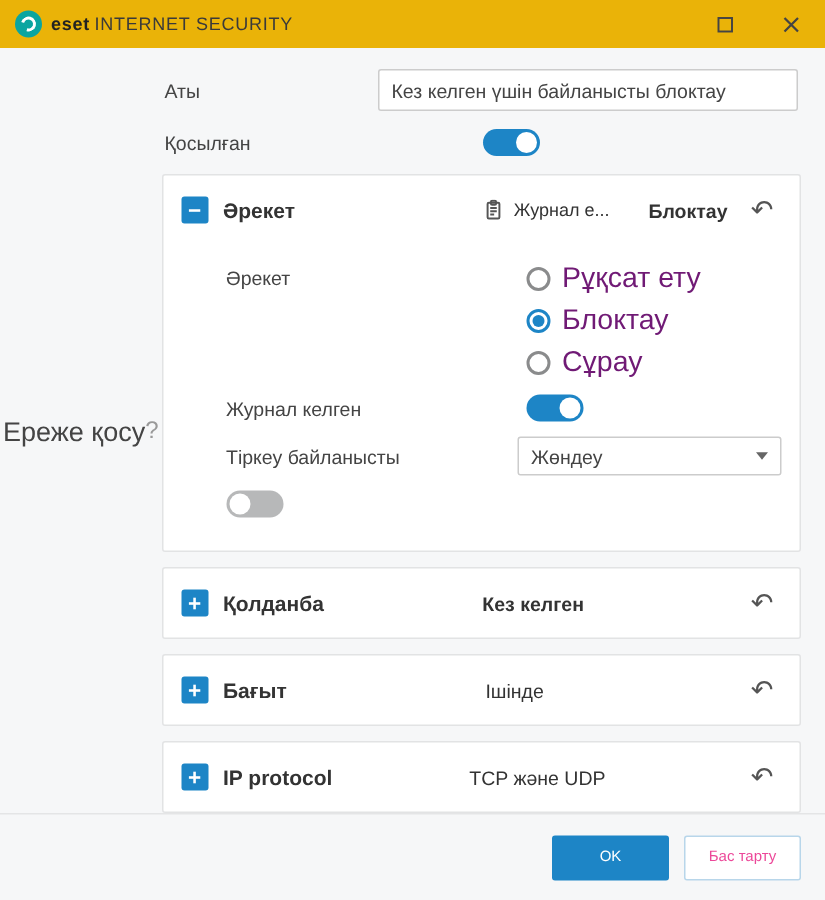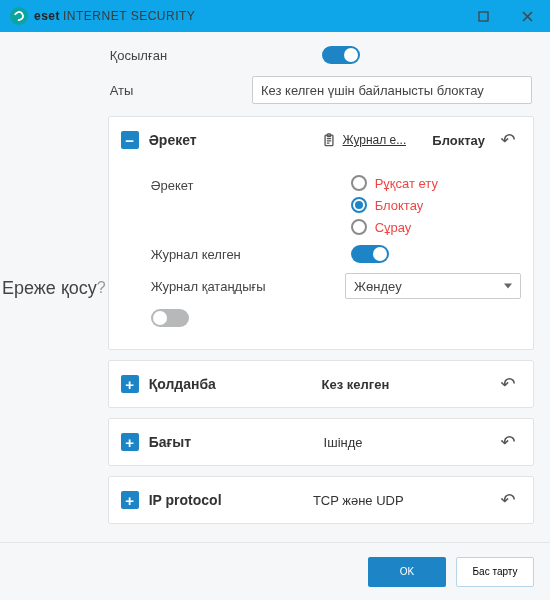--- a/index.html
+++ b/index.html
@@ -1,17 +1,17 @@
 <!DOCTYPE html>
 <html><head>
 <meta charset="utf-8">
 <style>
   * { box-sizing: border-box; margin: 0; padding: 0; font-family: "Segoe UI", Arial, sans-serif; }
   body { width: 550px; height: 600px; background: #fff; overflow: hidden; display: flex; flex-direction: column; }
-  .titlebar { height: 32px; display: flex; align-items: center; padding: 0 4px 0 10px; gap: 6px; background: #0ea5e9; }
+  .titlebar { height: 32px; display: flex; align-items: center; padding: 0 4px 0 10px; gap: 6px; background: #eab308; }
   .eset-logo { width: 18px; height: 18px; border-radius: 50%; background: #0aa5a0; position: relative; }
   .eset-logo::after { content: ""; position: absolute; inset: 4px; border: 2px solid #fff; border-radius: 50%; border-left-color: transparent; transform: rotate(-30deg);}
   .title-text { font-size: 12px; letter-spacing: .5px; color: #3a3a3a; }
   .title-text b { font-weight: 700; color: #222; margin-right: 3px;}
   .title-spacer { flex: 1; }
   .win-btn { width: 38px; height: 32px; display: flex; align-items: center; justify-content: center; font-size: 12px; color: #444; cursor: pointer; }
   .content { flex: 1; background: #f6f7f8; padding: 10px 16px 0 0; position: relative; overflow: hidden; display:flex; flex-direction:row;}
   .page-head { display: flex; align-items: center; margin: 6px 2px 14px 2px; }
   .page-title { font-size: 18px; color: #444; font-weight: 400;}
   .help-icon { color: #999; font-size: 16px; cursor: pointer; }
@@ -33,33 +33,33 @@
   .sec-title { font-size: 14px; font-weight:600; color:#333; }
   .sec-mid { flex:1; display:flex; align-items:center; gap:6px; justify-content:flex-end;}
   .sec-mid.centered{ justify-content:center; }
   .sec-value { font-size: 13px; color:#333; font-weight:600;}
   .sec-value.normal { font-weight:400;}
   .revert { width: 26px; text-align:center; font-size:18px; color:#555; cursor:pointer; }
   .sec-body { padding: 6px 12px 12px 42px; }
   .body-row { display:flex; align-items:center; min-height:26px; margin:6px 0; }
   .body-label { width: 200px; font-size:13px; color:#444; }
   .radio-col { display:flex; flex-direction:column; gap:6px; }
-  .radio-row { display:flex; align-items:center; gap:8px; font-size:13px; color:#ef4444; cursor:pointer;}
+  .radio-row { display:flex; align-items:center; gap:8px; font-size:19px; color:#701a75; cursor:pointer;}
   .radio { width:16px; height:16px; border:2px solid #8a8b8c; border-radius:50%; display:flex; align-items:center; justify-content:center;}
   .radio.sel { border-color:#1d85c6; }
   .radio.sel::after { content:""; width:8px; height:8px; border-radius:50%; background:#1d85c6;}
   .select { position:relative; width:180px; height:26px; border:1px solid #ccc; border-radius:2px; background:#fff; font-size:13px; color:#444; padding:0 24px 0 8px; display:flex; align-items:center; cursor:pointer;}
   .select::after { content:""; position:absolute; right:8px; top:50%; transform:translateY(-50%); border-left:4px solid transparent; border-right:4px solid transparent; border-top:5px solid #666;}
   .clip-icon { width:14px; height:14px; display:inline-block; }
   .clip-icon svg{ width:14px; height:14px; stroke:#555; fill:none; stroke-width:1.5;}
-  .journal-label { font-size:12px; color:#333; max-width:76px; white-space:nowrap; overflow:hidden; text-overflow:ellipsis;text-decoration:underline;}
+  .journal-label { font-size:12px; color:#333; max-width:76px; white-space:nowrap; overflow:hidden; text-overflow:ellipsis;}
   .footer { height: 58px; background:#f6f7f8; border-top:1px solid #e4e5e6; display:flex; align-items:center; justify-content:flex-end; gap:10px; padding:0 16px;}
   .btn { min-width:78px; height:30px; border-radius:2px; font-size:10px; display:flex; align-items:center; justify-content:center; cursor:pointer;}
   .btn.primary { background:#1d85c6; color:#fff; }
-  .btn.secondary { background:#fff; color:#000000; border:1px solid #b8d6ea;text-align:center;}
+  .btn.secondary { background:#fff; color:#ec4899; border:1px solid #b8d6ea;text-align:center;}
   .scroller::-webkit-scrollbar{ width:8px;} .scroller::-webkit-scrollbar-thumb{ background:#cfd1d3; border-radius:4px;}
 </style>
 </head>
 <body>
 
 <div class="titlebar">
   <span class="eset-logo"></span>
   <span class="title-text">
     <b>eset</b><span>INTERNET SECURITY</span>
   </span>
@@ -79,26 +79,26 @@
 <div class="content">
   <div class="page-head">
     <div class="page-title">Ереже қосу</div>
     <span class="title-spacer"></span>
     <span class="help-icon">?</span>
   </div>
 
   <div class="scroller">
 
     <div class="form-row">
+      <div class="form-label">Аты</div>
+      <input class="text-input" value="Кез келген үшін байланысты блоктау" style="">
+    </div>
+    <div class="form-row">
       <div class="form-label">Қосылған</div>
       <div class="toggle on"></div>
-    </div>
-    <div class="form-row">
-      <div class="form-label">Аты</div>
-      <input class="text-input" value="Кез келген үшін байланысты блоктау" style="">
     </div>
 
     <div class="section">
       <div class="sec-head">
         <span class="sq open">−</span>
         <span class="sec-title">Әрекет</span>
         <div class="sec-mid">
           <span class="clip-icon">
             <svg viewBox="0 0 16 16">
                 <rect x="3.5" y="2.5" width="9" height="12" rx="1"></rect>
@@ -128,21 +128,21 @@
                 <span class="radio"></span>
                 <span>Сұрау</span>
               </div>
           </div>
         </div>
         <div class="body-row">
           <div class="body-label">Журнал келген</div>
           <div class="toggle on"></div>
         </div>
         <div class="body-row">
-          <div class="body-label">Журнал қатаңдығы</div>
+          <div class="body-label">Тіркеу байланысты</div>
           <div class="select">
               <span>Жөндеу</span>
             </div>
         </div>
         <div class="body-row">
           <div class="toggle off"></div>
         </div>
       </div>
     </div>
 

